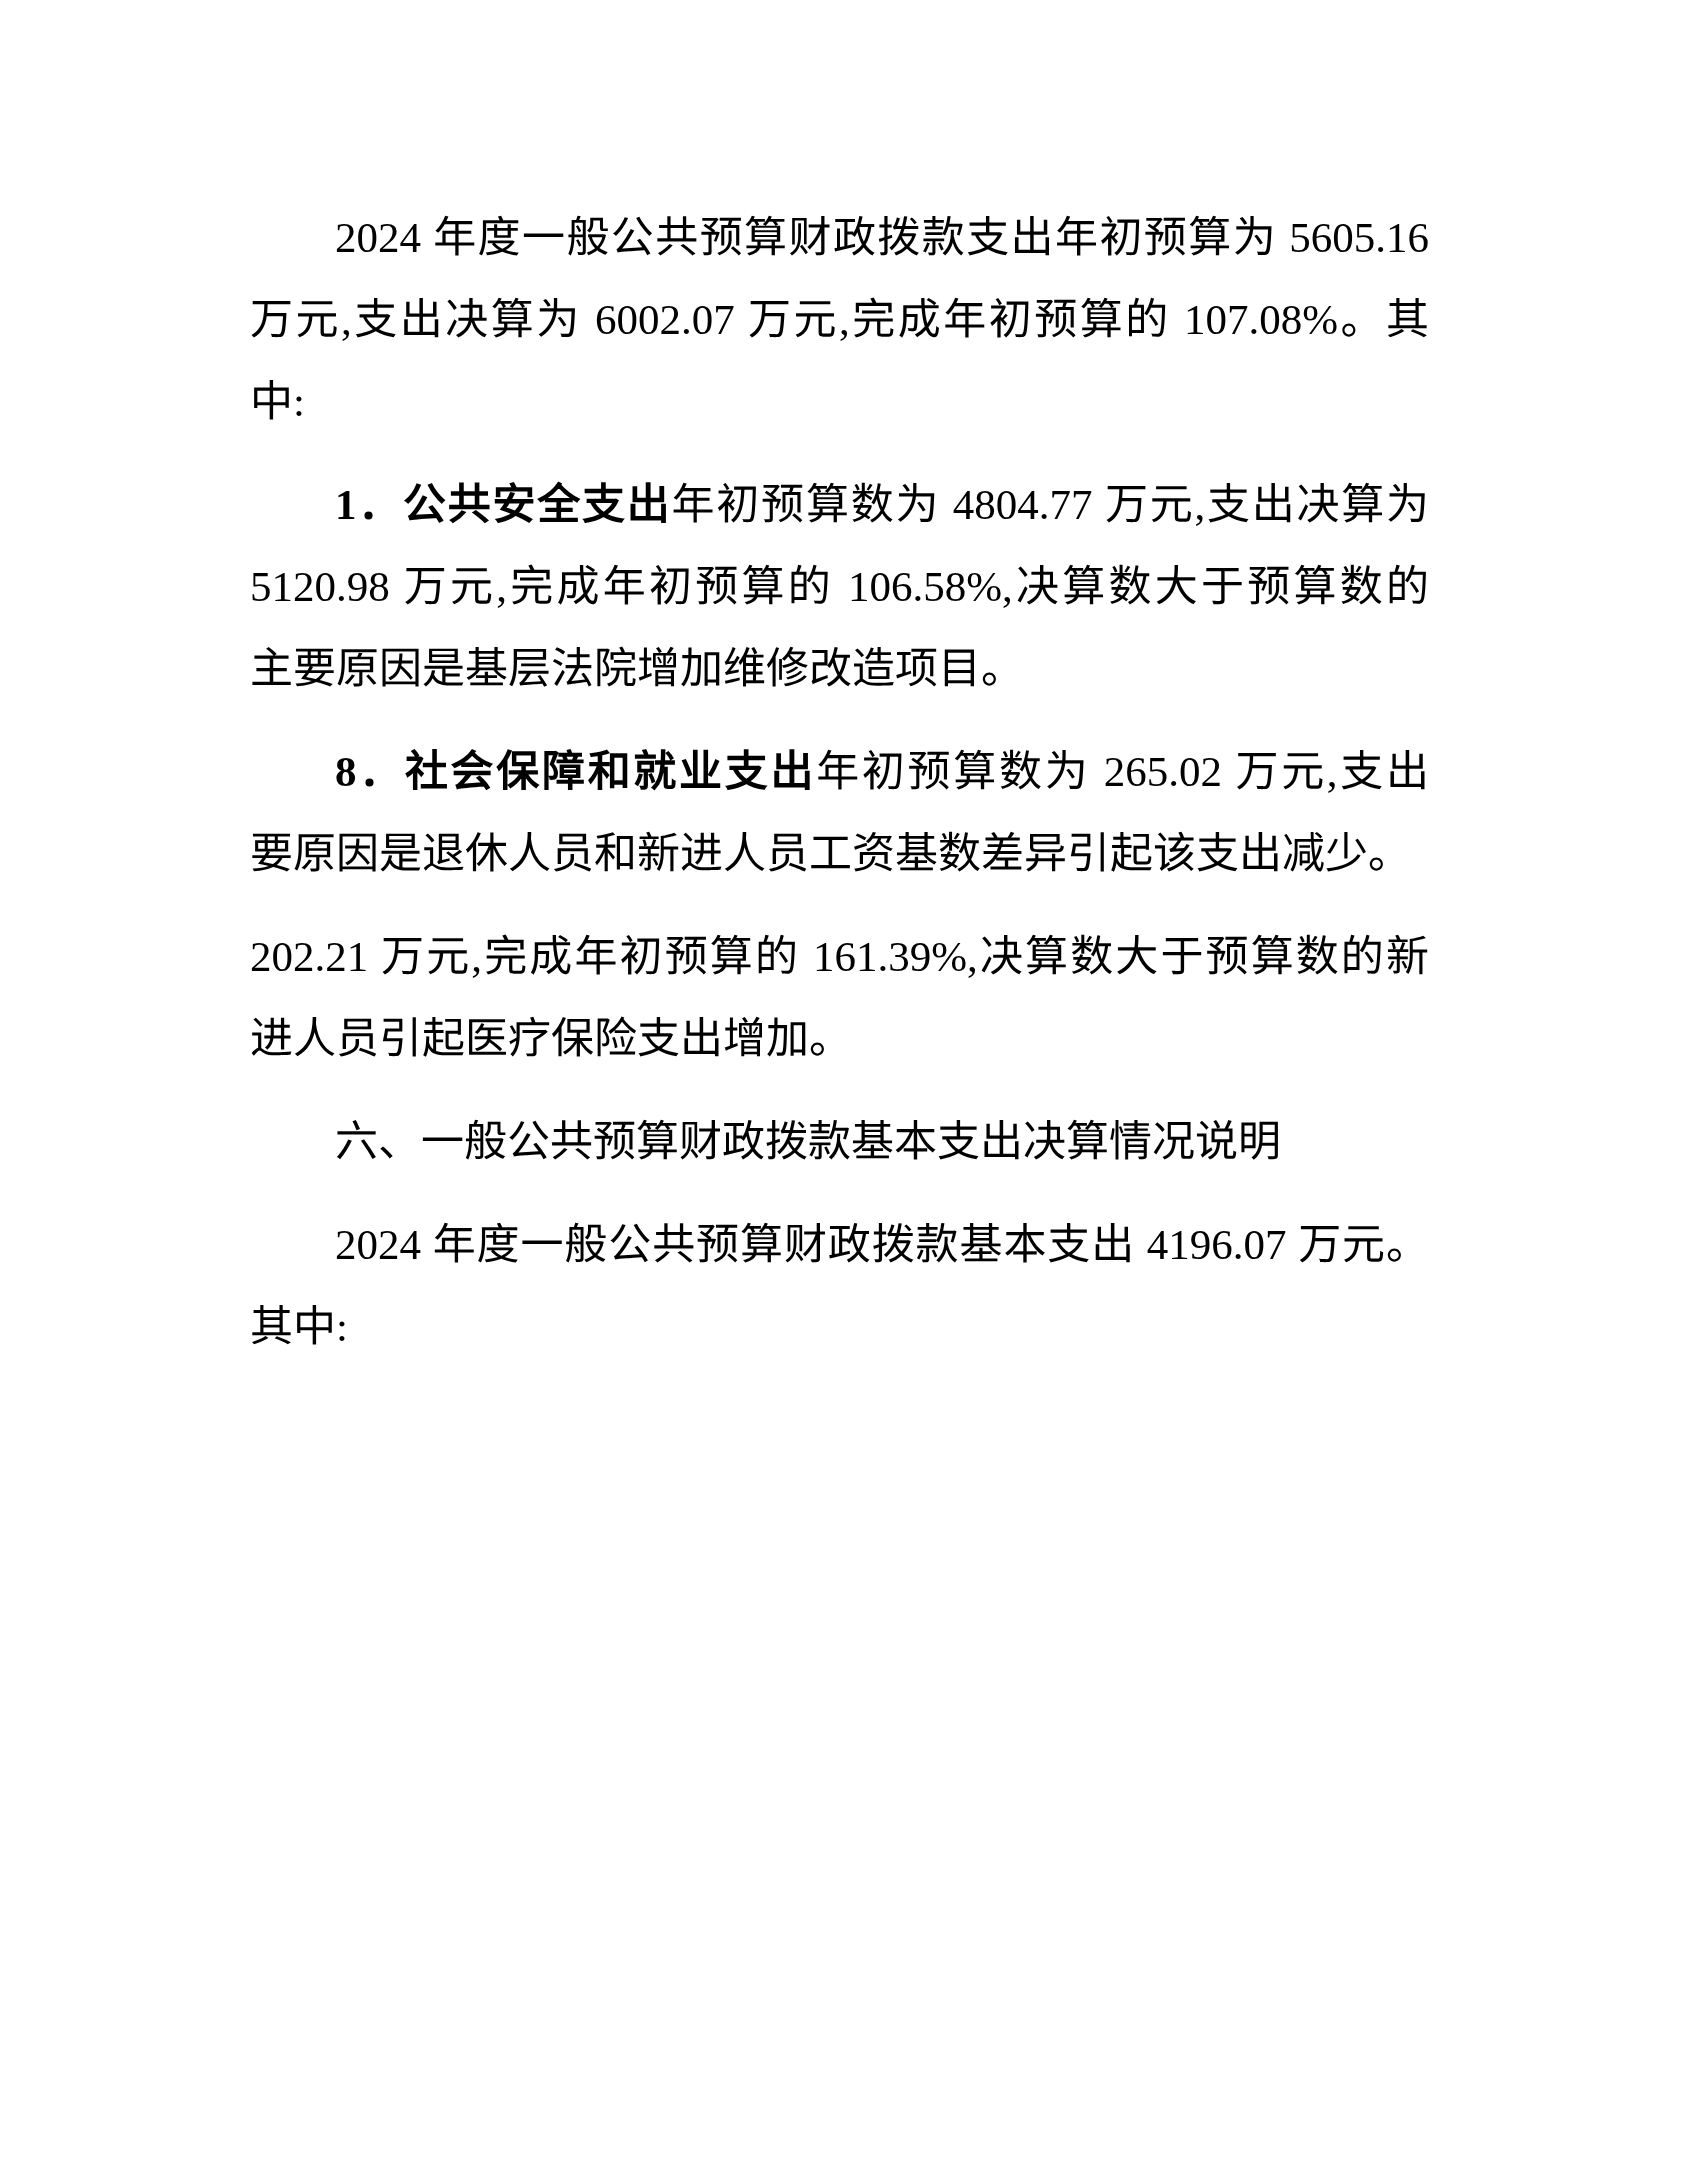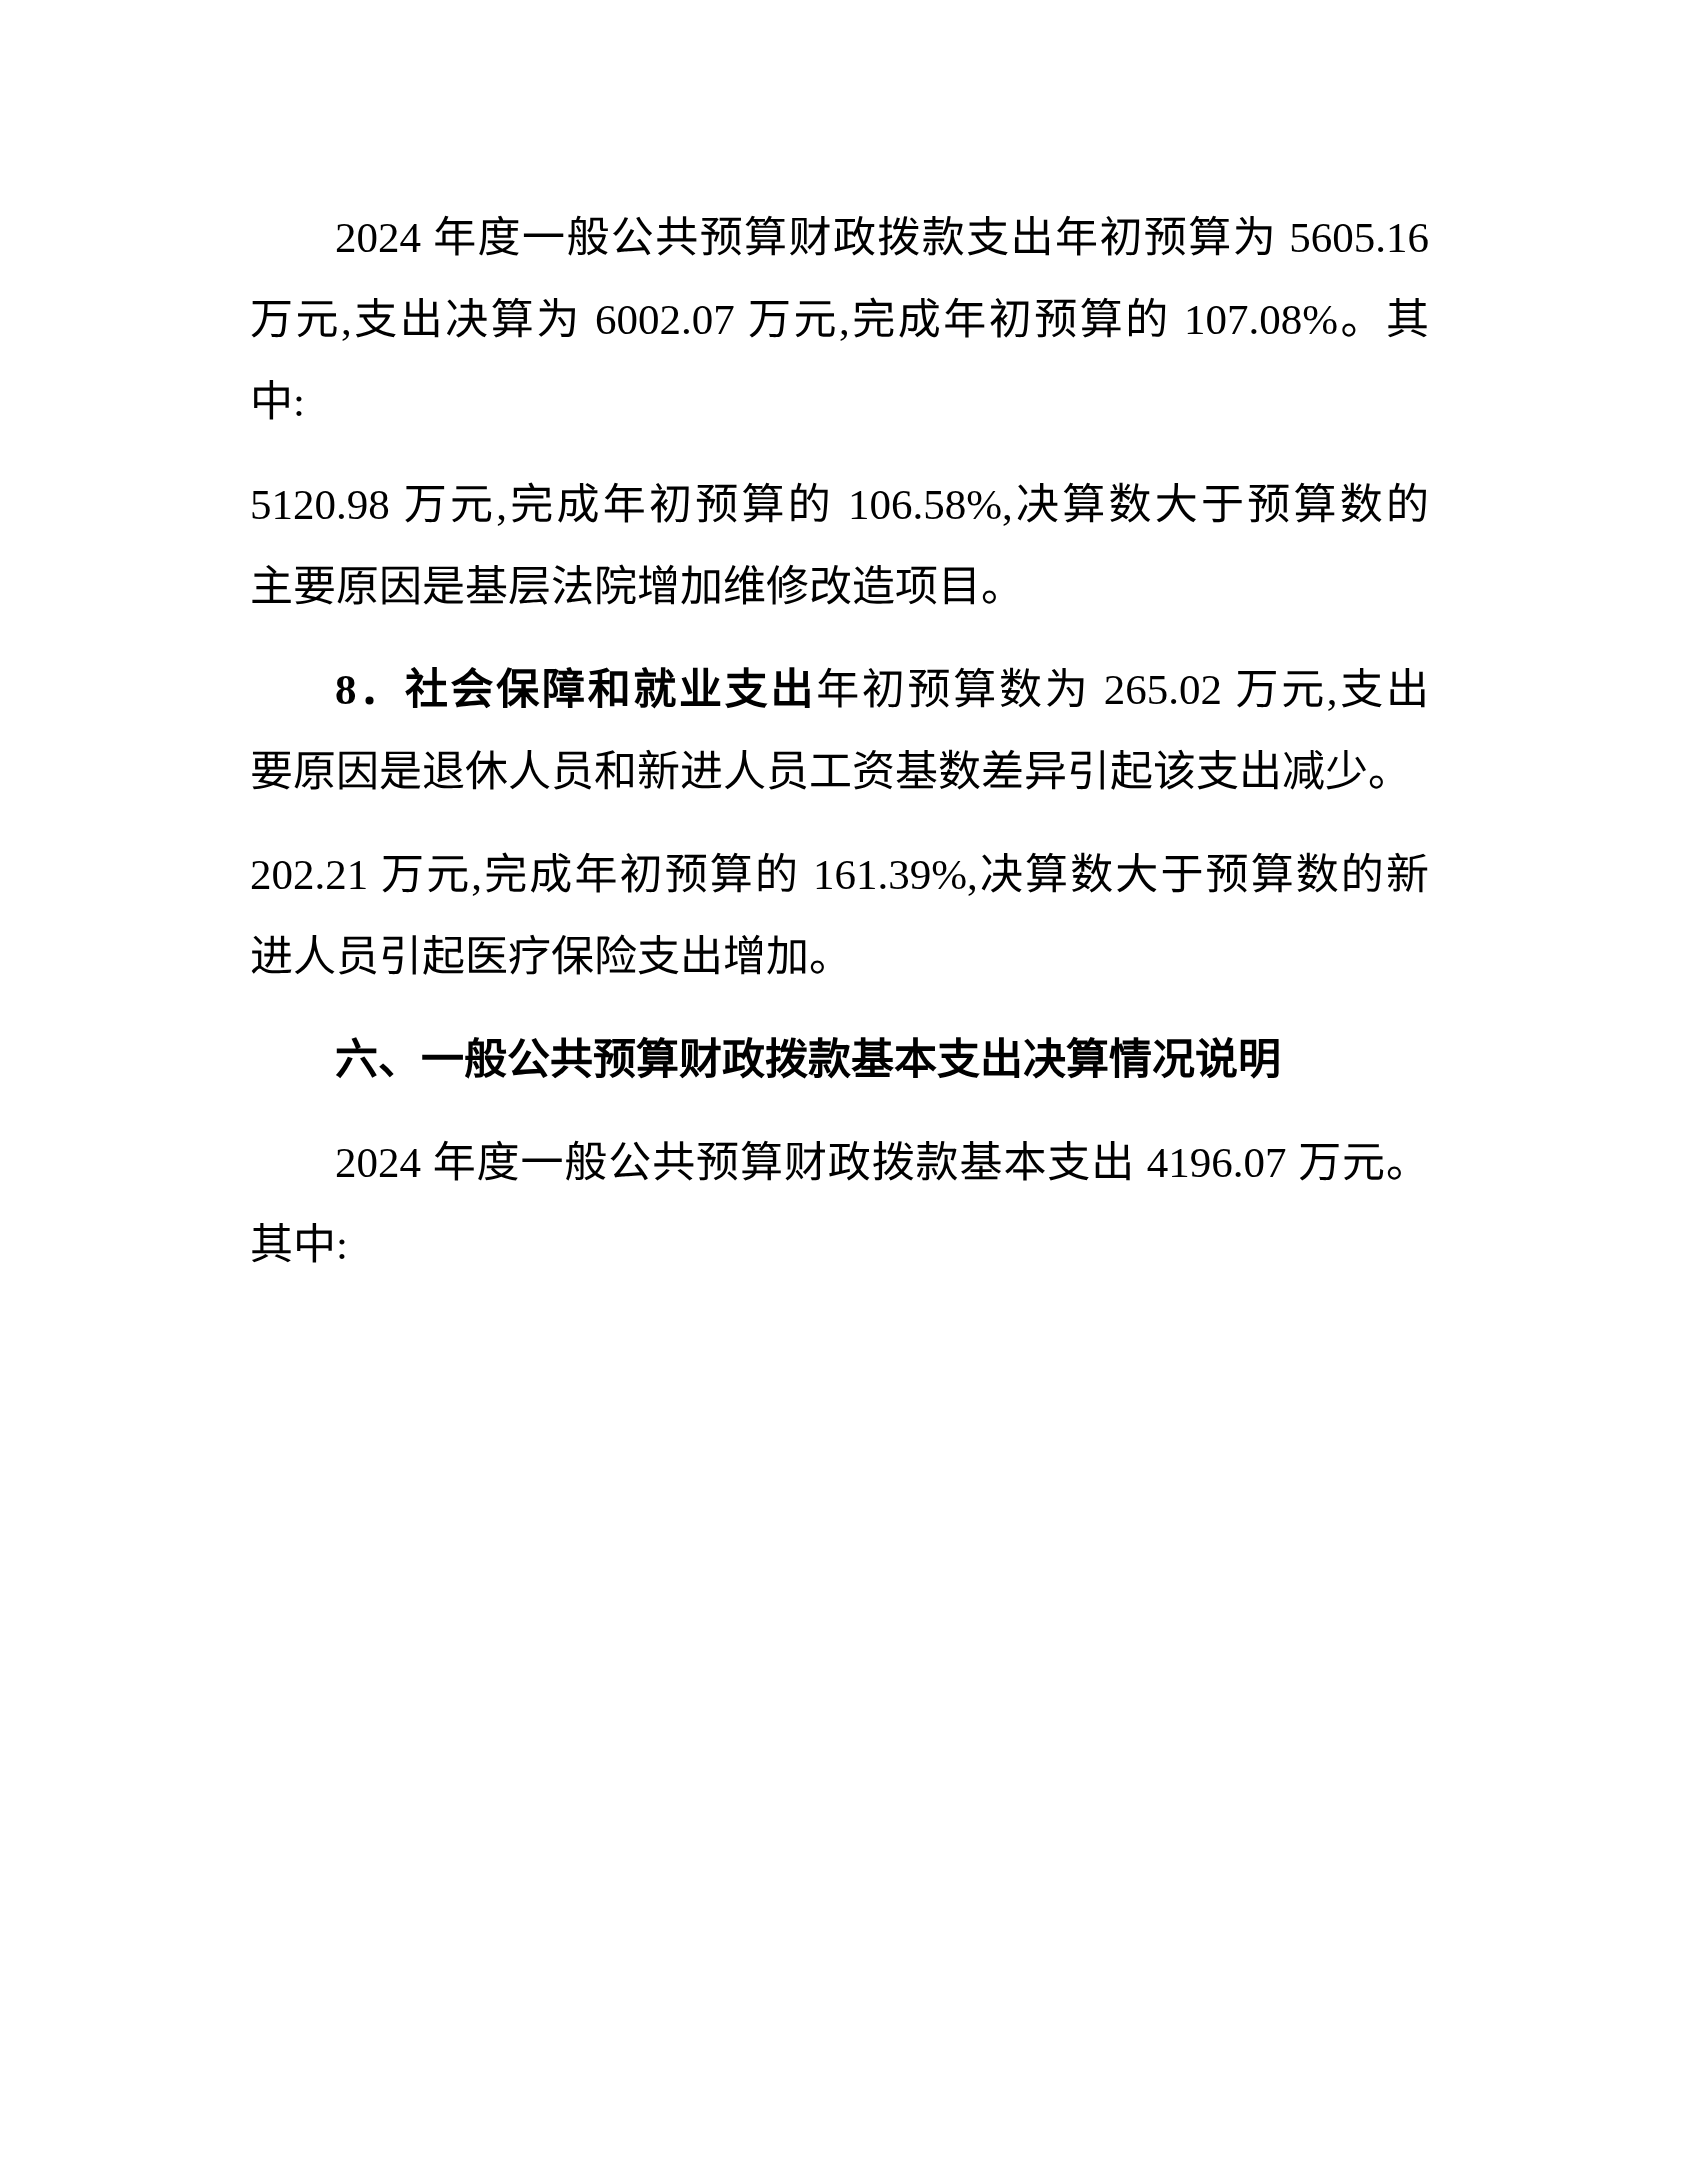--- a/index.html
+++ b/index.html
@@ -36,37 +36,38 @@
     text-align: left;
     text-align-last: left;
   }
   .line.indent {
     text-indent: 85px;
   }
   .bold-seg {
     font-weight: 700;
   }
   .line.heading {
-    font-weight: 700;
+    font-weight: 400;
     text-align: right;
     text-align-last: left;
   }
 </style>
 </head>
 <body>
 
 <div class="page">
 
   <div class="para">
     <div class="line indent"><span>2024 年度一般公共预算财政拨款支出年初预算为 5605.16</span></div>
     <div class="line"><span>万元,支出决算为 6002.07 万元,完成年初预算的 107.08%。其</span></div>
     <div class="line endline"><span>中:</span></div>
   </div>
 
   <div class="para">
+    <div class="line indent"><span class="bold-seg">1．公共安全支出</span><span>年初预算数为 4804.77 万元,支出决算为</span></div>
     <div class="line"><span>5120.98 万元,完成年初预算的 106.58%,决算数大于预算数的</span></div>
     <div class="line endline"><span>主要原因是基层法院增加维修改造项目。</span></div>
   </div>
 
   <div class="para">
     <div class="line indent"><span class="bold-seg">8．社会保障和就业支出</span><span>年初预算数为 265.02 万元,支出</span></div>
     <div class="line endline"><span>要原因是退休人员和新进人员工资基数差异引起该支出减少。</span></div>
   </div>
 
   <div class="para">

